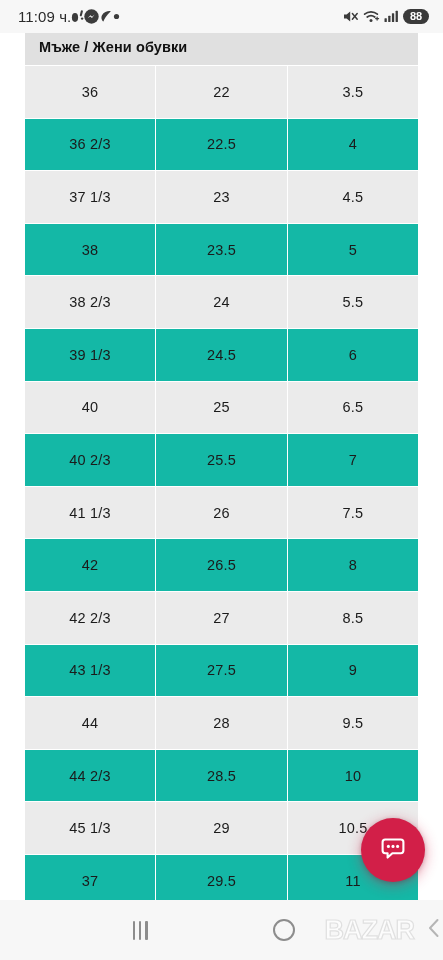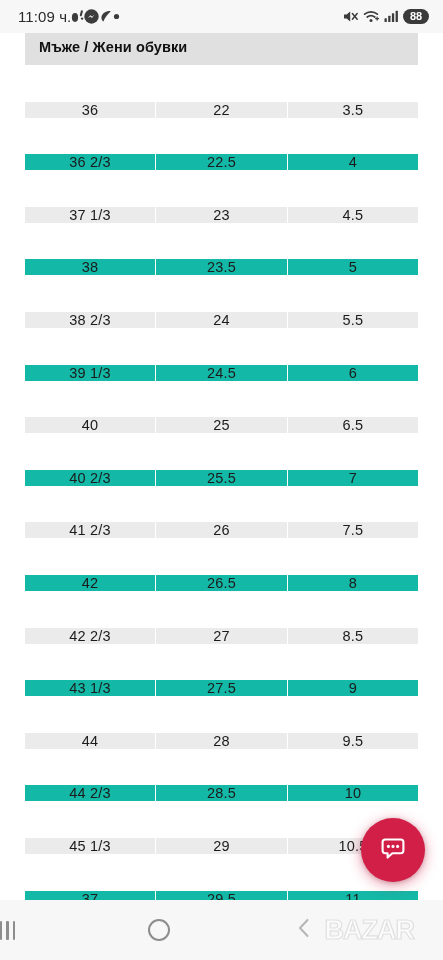--- a/index.html
+++ b/index.html
@@ -71,21 +71,20 @@
   #table-header .htxt {
     font-size:14.5px; font-weight:700;
     color:#111111; letter-spacing:.1px;
   }
   .trow {
     display:flex;
     width:393px;
     height:51.6px;
     gap:1px;
     margin-top:1px;
-    align-items:flex-end;
   }
   .trow .cell {
     display:flex; align-items:center; justify-content:center;
     font-size:14.5px; color:#1b1b1b;
     letter-spacing:.2px;
   }
   .trow .c0 { width:130px; }
   .trow .c1 { width:131px; }
   .trow .c2 { width:130px; }
   .trow.odd  .cell { background:#ebebeb; }
@@ -108,21 +107,21 @@
   #nav-bar {
     position:absolute;
     left:0; bottom:0;
     width:443px; height:60px;
     background:#f7f7f7;
     display:flex; align-items:center;
     z-index:35;
   }
   .nav-btn {
     flex:1;
-    display:flex; align-items:center; justify-content:flex-start;
+    display:flex; align-items:center; justify-content:flex-end;
     height:60px;
     cursor:pointer;
   }
   .recents-bars { display:flex; gap:4px; }
   .recents-bars i {
     display:block; width:2.4px; height:19px;
     background:#8d8d8d; border-radius:1px;
   }
   .home-circle {
     width:22px; height:22px;
@@ -260,21 +259,21 @@
           <div class="cell c0">40</div>
           <div class="cell c1">25</div>
           <div class="cell c2">6.5</div>
         </div>
         <div class="trow even">
           <div class="cell c0">40 2/3</div>
           <div class="cell c1">25.5</div>
           <div class="cell c2">7</div>
         </div>
         <div class="trow odd">
-          <div class="cell c0">41 2/3</div>
+          <div class="cell c0">41 1/3</div>
           <div class="cell c1">26</div>
           <div class="cell c2">7.5</div>
         </div>
         <div class="trow even">
           <div class="cell c0">42</div>
           <div class="cell c1">26.5</div>
           <div class="cell c2">8</div>
         </div>
         <div class="trow odd">
           <div class="cell c0">42 2/3</div>

